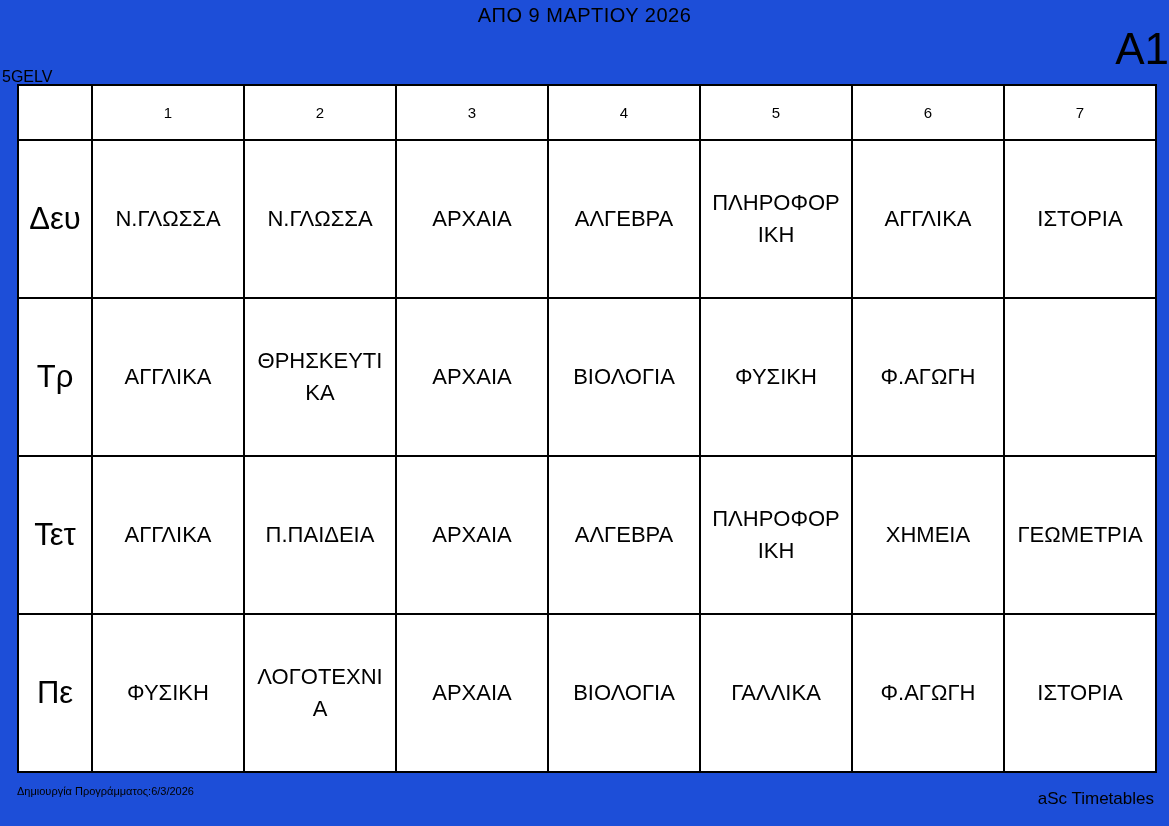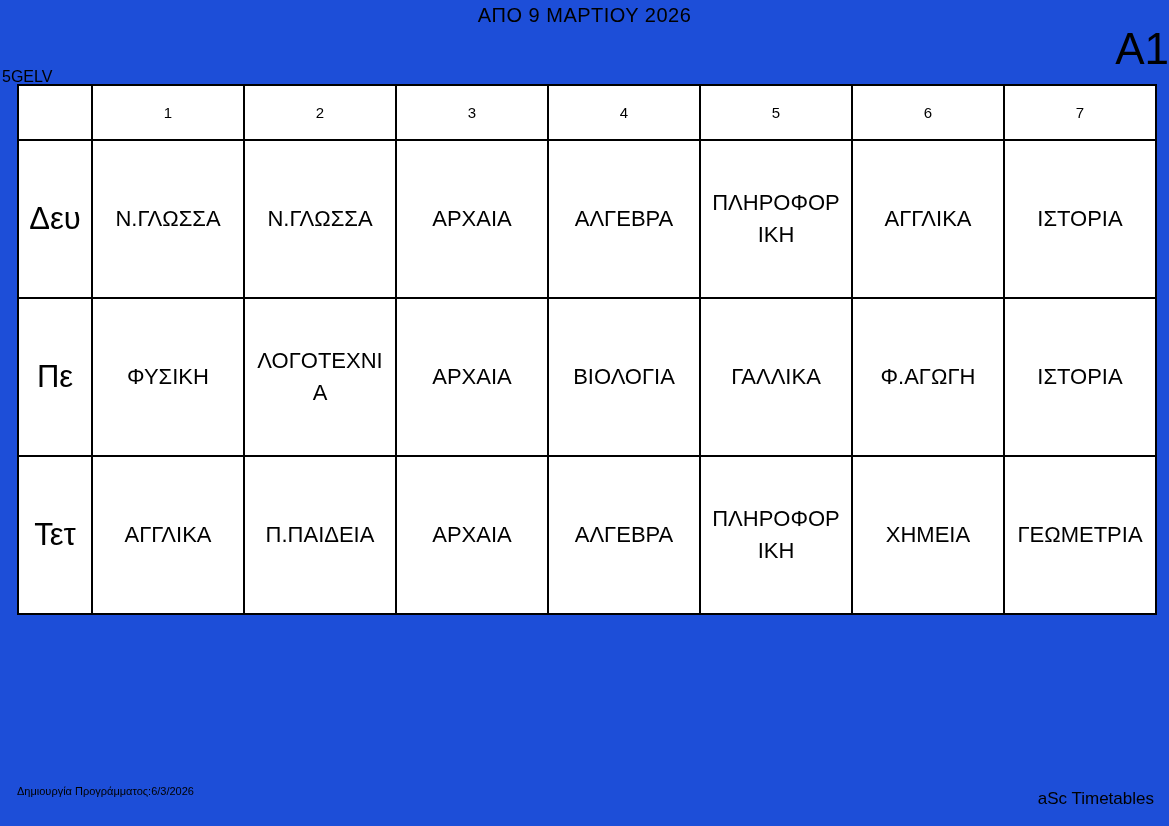--- a/index.html
+++ b/index.html
@@ -121,39 +121,49 @@
           <td class="day-cell">Δευ</td>
           <td class="subject-cell">Ν.ΓΛΩΣΣΑ</td>
           <td class="subject-cell">Ν.ΓΛΩΣΣΑ</td>
           <td class="subject-cell">ΑΡΧΑΙΑ</td>
           <td class="subject-cell">ΑΛΓΕΒΡΑ</td>
           <td class="subject-cell">ΠΛΗΡΟΦΟΡΙΚΗ</td>
           <td class="subject-cell">ΑΓΓΛΙΚΑ</td>
           <td class="subject-cell">ΙΣΤΟΡΙΑ</td>
         </tr>
         <tr class="day-row">
-          <td class="day-cell">Πε</td>
-          <td class="subject-cell">ΦΥΣΙΚΗ</td>
-          <td class="subject-cell">ΛΟΓΟΤΕΧΝΙΑ</td>
+          <td class="day-cell">Τρ</td>
+          <td class="subject-cell">ΑΓΓΛΙΚΑ</td>
+          <td class="subject-cell">ΘΡΗΣΚΕΥΤΙΚΑ</td>
           <td class="subject-cell">ΑΡΧΑΙΑ</td>
           <td class="subject-cell">ΒΙΟΛΟΓΙΑ</td>
-          <td class="subject-cell">ΓΑΛΛΙΚΑ</td>
+          <td class="subject-cell">ΦΥΣΙΚΗ</td>
           <td class="subject-cell">Φ.ΑΓΩΓΗ</td>
-          <td class="subject-cell">ΙΣΤΟΡΙΑ</td>
+          <td class="subject-cell"></td>
         </tr>
         <tr class="day-row">
           <td class="day-cell">Τετ</td>
           <td class="subject-cell">ΑΓΓΛΙΚΑ</td>
           <td class="subject-cell">Π.ΠΑΙΔΕΙΑ</td>
           <td class="subject-cell">ΑΡΧΑΙΑ</td>
           <td class="subject-cell">ΑΛΓΕΒΡΑ</td>
           <td class="subject-cell">ΠΛΗΡΟΦΟΡΙΚΗ</td>
           <td class="subject-cell">ΧΗΜΕΙΑ</td>
           <td class="subject-cell">ΓΕΩΜΕΤΡΙΑ</td>
         </tr>
+        <tr class="day-row">
+          <td class="day-cell">Πε</td>
+          <td class="subject-cell">ΦΥΣΙΚΗ</td>
+          <td class="subject-cell">ΛΟΓΟΤΕΧΝΙΑ</td>
+          <td class="subject-cell">ΑΡΧΑΙΑ</td>
+          <td class="subject-cell">ΒΙΟΛΟΓΙΑ</td>
+          <td class="subject-cell">ΓΑΛΛΙΚΑ</td>
+          <td class="subject-cell">Φ.ΑΓΩΓΗ</td>
+          <td class="subject-cell">ΙΣΤΟΡΙΑ</td>
+        </tr>
       </tbody>
   </table>
 
   <div class="footer-left">Δημιουργία Προγράμματος:6/3/2026</div>
 
   <div class="footer-right">aSc Timetables</div>
 
 </div>
 
 </body></html>

